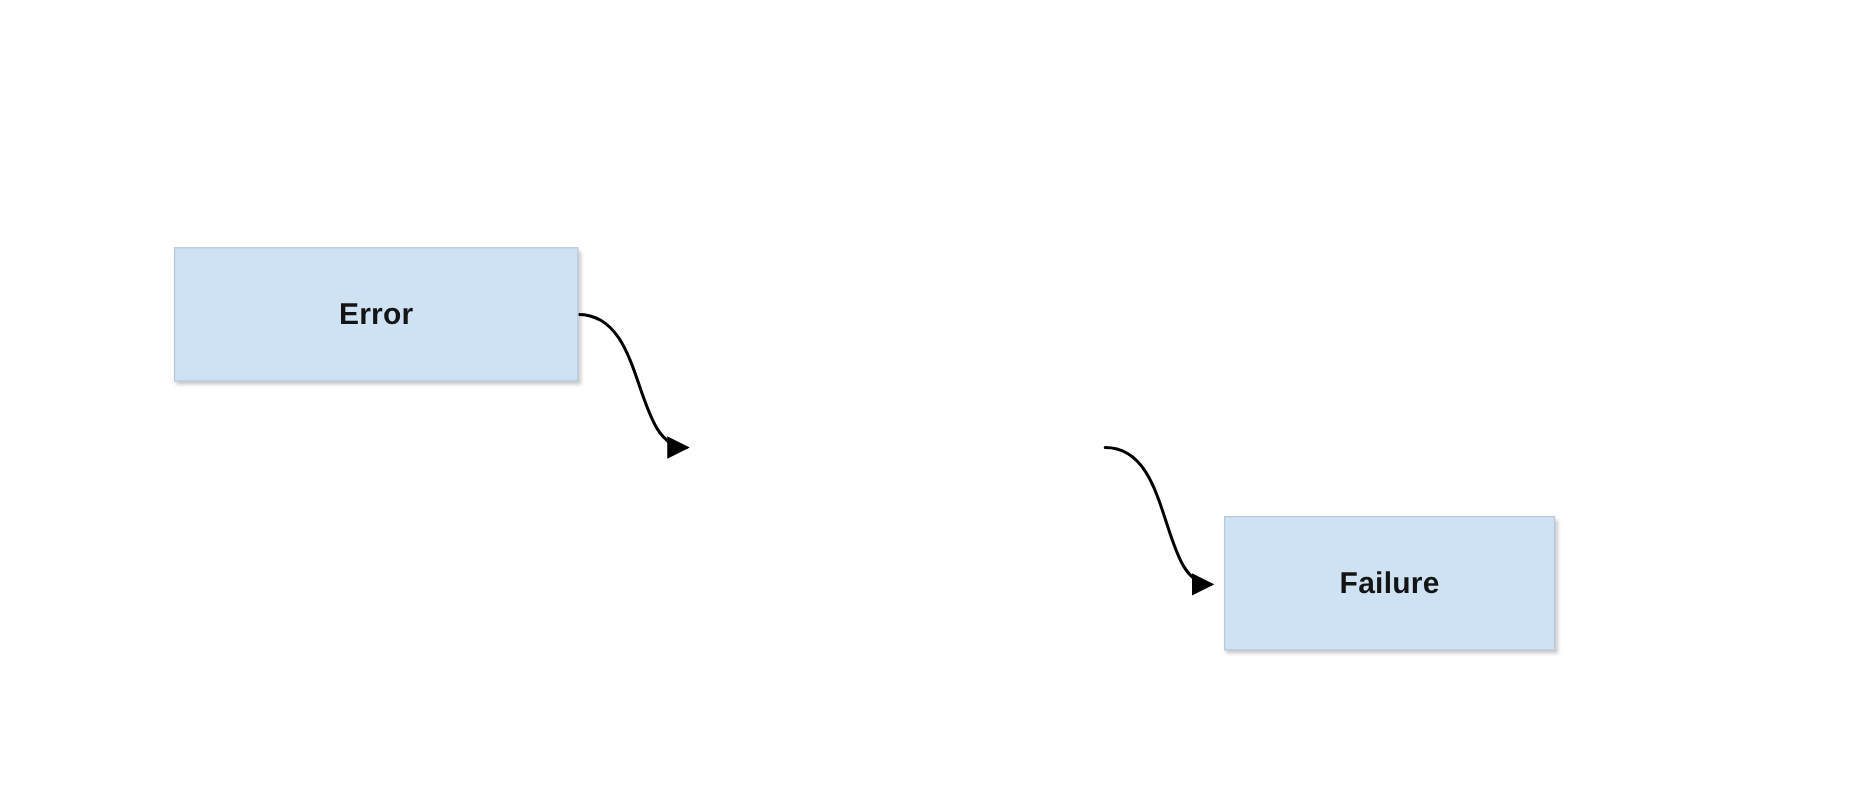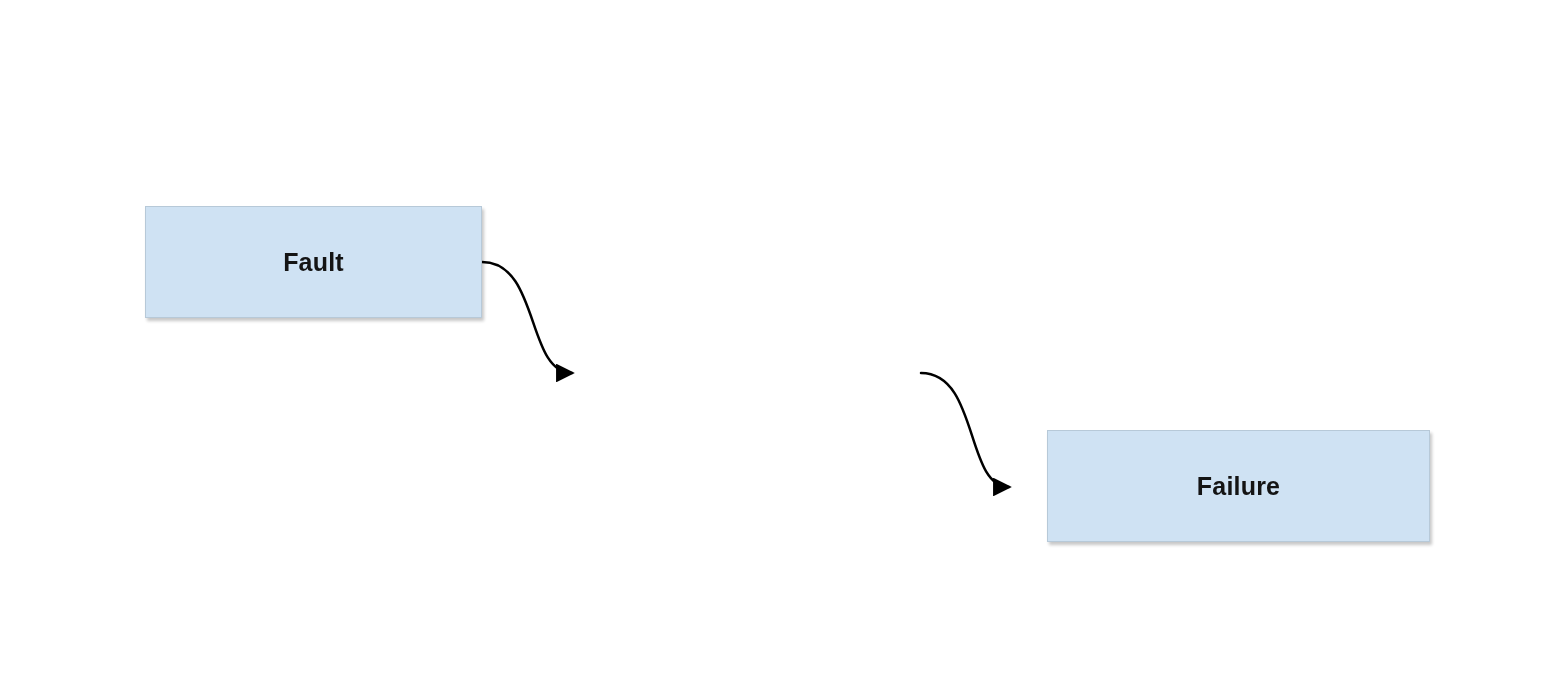--- a/index.html
+++ b/index.html
@@ -37,21 +37,21 @@
     justify-content: center;
   }
   .node-label {
     font-size: 25px;
     font-weight: bold;
     color: var(--text);
     letter-spacing: 0.2px;
   }
   .node-error   { left: 145px;  top: 206px; width: 337px; height: 112px; }
   .node-fault   { left: 583px;  top: 316px; width: 338px; height: 112px; }
-  .node-failure { left: 1020px; top: 430px; width: 383px; height: 112px; margin-left: 27px; }
+  .node-failure { left: 1020px; top: 430px; width: 276px; height: 112px; }
   .edge-path {
     fill: none;
     stroke: var(--arrow);
     stroke-width: 2.5;
     stroke-linecap: round;
   }
   .arrowhead { fill: var(--arrow); }
 </style>
 </head>
 <body>
@@ -62,21 +62,21 @@
     <defs>
       <marker id="arrowhead" viewBox="0 0 10 10" refX="8.5" refY="5" markerWidth="7.5" markerHeight="7.5" orient="auto-start-reverse">
         <path class="arrowhead" d="M 0 0 L 10 5 L 0 10 z"></path>
       </marker>
     </defs>
     <path class="edge-path" d="M 482 262 C 540 262, 526 373, 572 373" marker-end="url(#arrowhead)"></path>
     <path class="edge-path" d="M 921 373 C 979 373, 965 487, 1009 487" marker-end="url(#arrowhead)"></path>
   </svg>
 
   <div class="node node-error">
-    <span class="node-label">Fault</span>
+    <span class="node-label">Error</span>
   </div>
 
 
   <div class="node node-failure">
     <span class="node-label">Failure</span>
   </div>
 
 </div>
 
 </body></html>

